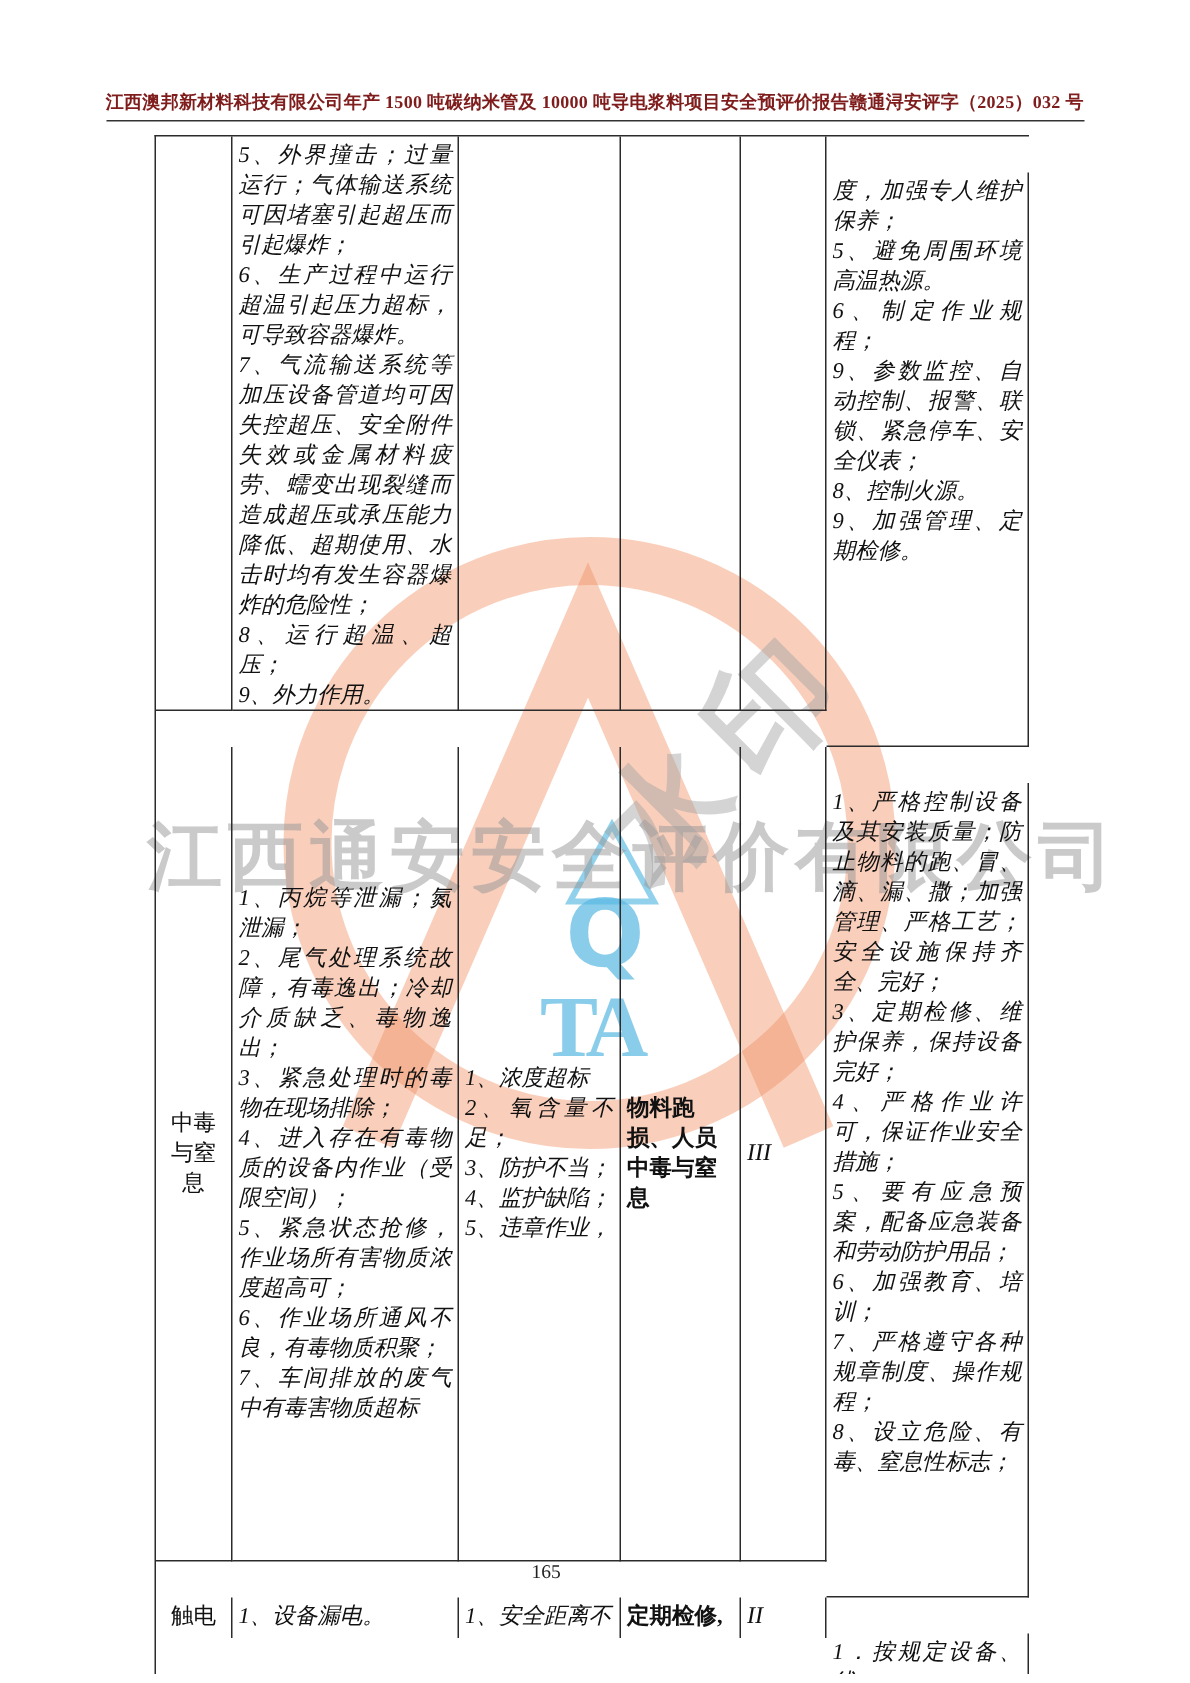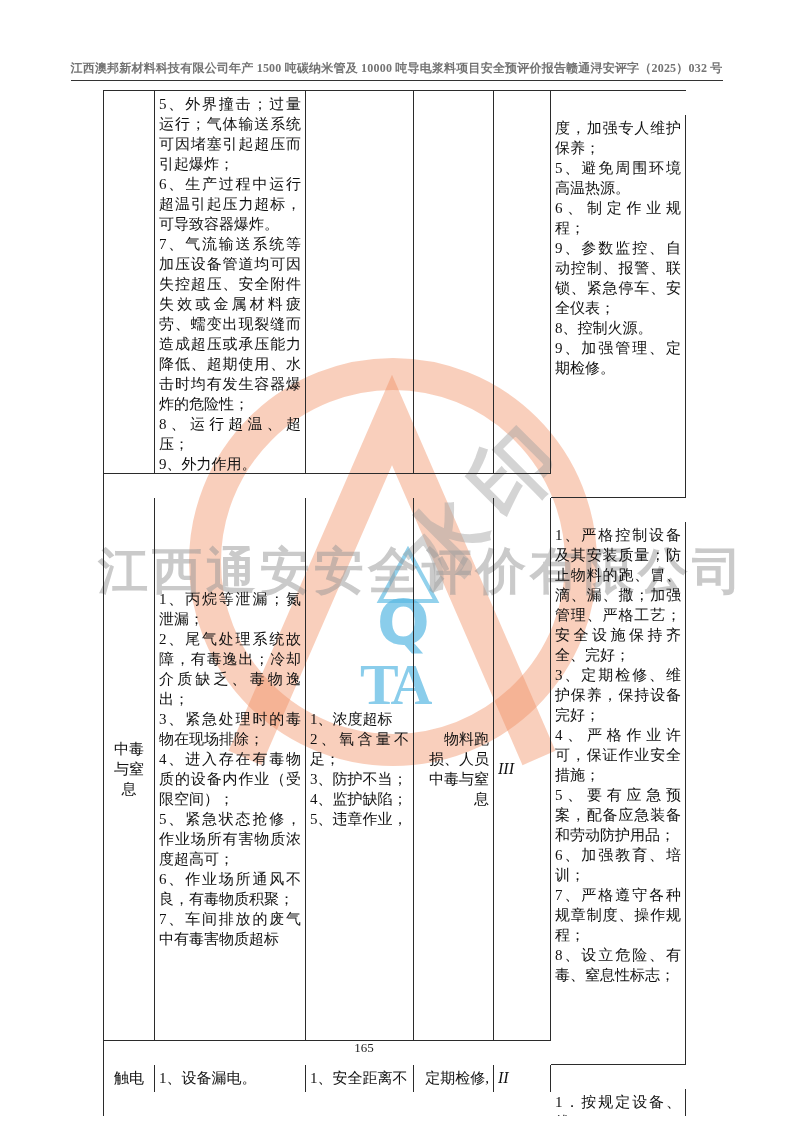--- a/index.html
+++ b/index.html
@@ -2,21 +2,21 @@
 <html><head>
 <meta charset="utf-8">
 <style>
   html,body{margin:0;padding:0;background:#ffffff;}
   .page{position:relative;width:793px;height:1122px;background:#fff;overflow:hidden;
         font-family:"Liberation Serif","DejaVu Serif",serif;color:#111;}
 
   
   .doc-header{position:absolute;top:60px;left:50%;transform:translateX(-50%);
     font-size:12px;font-weight:bold;white-space:nowrap;letter-spacing:.2px;
-    border-bottom:1.5px solid #333;padding-bottom:3px;z-index:3;color:#737373;}
+    border-bottom:1.5px solid #333;padding-bottom:3px;z-index:3;color:#7f1d1d;}
 
   
   .watermark{position:absolute;inset:0;z-index:0;pointer-events:none;}
   .wm-company{position:absolute;left:98px;top:538px;font-size:50px;letter-spacing:4px;
     color:rgba(150,150,150,.5);white-space:nowrap;font-weight:bold;}
   .wm-diagonal{position:absolute;left:415px;top:515px;font-size:84px;letter-spacing:14px;
     color:rgba(160,160,160,.45);font-weight:bold;transform:rotate(-45deg);transform-origin:0 50%;white-space:nowrap;}
   .wm-q{position:absolute;left:377px;top:592px;font-size:62px;font-weight:bold;
     font-family:"DejaVu Sans","Liberation Sans",sans-serif;color:rgba(88,184,226,.7);line-height:1;}
   .wm-ta{position:absolute;left:360px;top:656px;font-size:58px;font-weight:bold;letter-spacing:-4px;
@@ -24,28 +24,28 @@
 
   
   .tbl{position:absolute;left:103px;top:90px;width:582px;z-index:2;
     border-top:1px solid #2b2b2b;border-left:1px solid #2b2b2b;}
   .row{display:flex;}
   .cell{border-right:1px solid #2b2b2b;border-bottom:1px solid #2b2b2b;box-sizing:border-box;
     padding:3px 4px;font-size:15px;line-height:20px;text-align:justify;overflow:hidden;}
   .c0{width:51px;text-align:center;}
   .c1{width:151px;}
   .c2{width:108px;}
-  .c3{width:80px;text-align:right;}
+  .c3{width:80px;text-align:left;font-weight:bold;}
   .c4{width:57px;text-align:left;font-style:italic;}
   .c5{width:135px;margin-top:24px;}
   .rA .cell{height:383px;}
   .rB .cell{height:543px;}
   .rC .cell{height:27px;border-bottom:none;}
   .vcenter{display:flex;flex-direction:column;justify-content:center;}
-  .cell p{margin:0;}
+  .cell p{margin:0;font-style:italic;}
   .roman{font-size:16px;}
 
   .page-number{position:absolute;top:1040px;left:0;width:728px;text-align:center;
     font-size:13px;z-index:3;color:#222;}
 </style>
 </head>
 <body>
 
 <div class="page">
 

